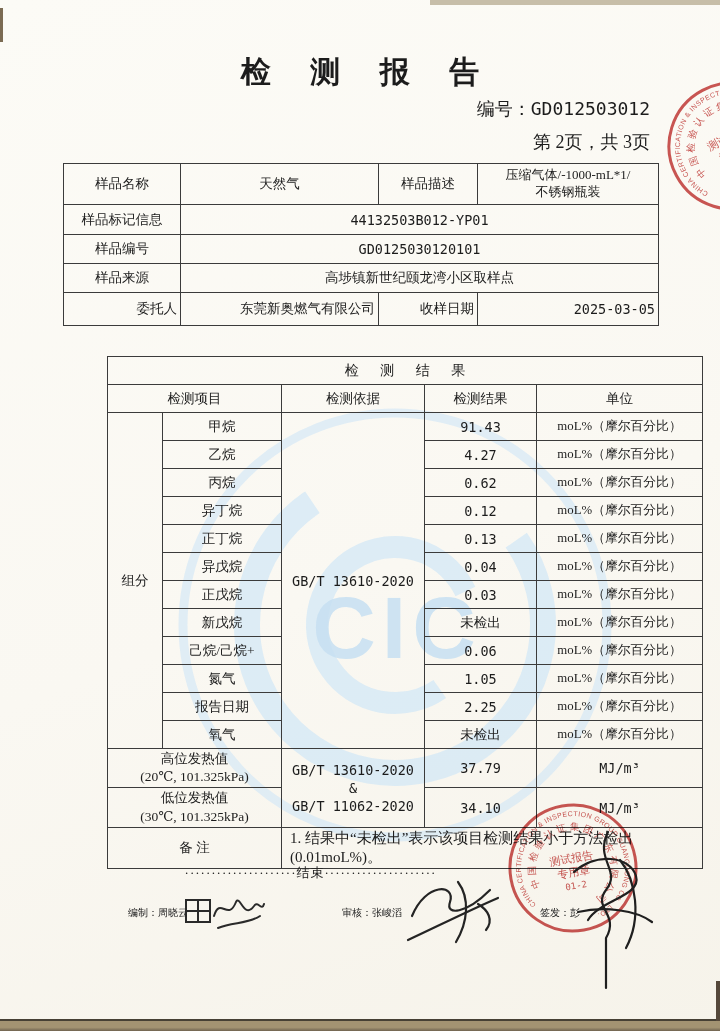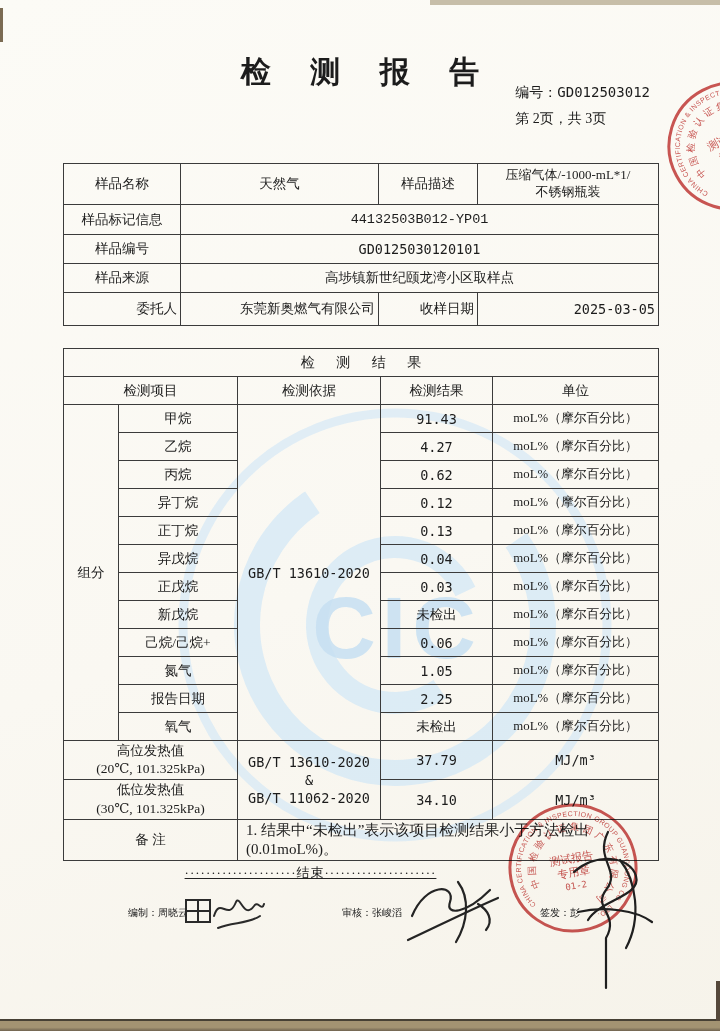--- a/index.html
+++ b/index.html
@@ -20,47 +20,47 @@
     background:linear-gradient(#464034 0 2px,#a39372 2px 70%,#6f6350 100%);}
   .edge-right{position:absolute;right:0;bottom:10px;width:4px;height:40px;background:#55483a;}
 
   .wm{position:absolute;left:165px;top:390px;z-index:1;opacity:.8;}
 
   .title{
     position:absolute;top:52px;left:0;width:720px;text-align:center;z-index:2;
     font-size:30px;font-weight:bold;letter-spacing:16px;text-indent:16px;
   }
   .meta{
-    position:absolute;top:80px;right:70px;z-index:2;
-    font-size:14px;line-height:1.85;
+    position:absolute;top:92px;right:70px;text-align:right;z-index:2;
+    font-size:18px;line-height:1.85;
   }
   .mono{font-family:"DejaVu Sans Mono","Liberation Mono",monospace;}
 
   table{border-collapse:collapse;table-layout:fixed;position:absolute;left:63px;z-index:2;background:transparent;border-radius:14px;}
   td{border:1px solid #3b3b3b;text-align:center;vertical-align:middle;font-size:13.5px;padding:1px 3px;overflow:hidden;}
   .t-info{top:163px;width:595px;}
   .t-info tr:nth-child(1) td{height:38px;}
-  .t-info tr:nth-child(2) td{height:27px;font-family:Liberation Mono, monospace;}
+  .t-info tr:nth-child(2) td{height:27px;}
   .t-info tr:nth-child(3) td{height:26px;}
   .t-info tr:nth-child(4) td{height:26px;font-family:Liberation Mono, monospace;}
   .t-info tr:nth-child(5) td{height:30px;text-align:right;}
   .t-info tr:nth-child(6) td{height:30px;}
-  .t-res{top:348px;width:595px;}
+  .t-res{top:356px;width:595px;margin-left:44px;}
   .band td{height:24px;letter-spacing:9px;text-indent:9px;font-size:14px;}
   .head td{height:26px;}
   .t-res tbody tr td{height:25px;}
   .hv td{height:44px;}
   .remark-row td{height:37px;}
   .pre{white-space:pre-line;line-height:1.35;}
   .left{text-align:left;padding-left:8px;}
   .desc{font-size:13px;line-height:1.3;}
 
   .endline{
     position:absolute;top:864px;left:63px;width:495px;text-align:center;z-index:2;
-    font-size:13px;letter-spacing:1px;color:#222;text-decoration:underline;
+    font-size:13px;letter-spacing:1px;color:#222;
   }
 
   .sig{position:absolute;z-index:4;font-size:10px;white-space:nowrap;}
   .scribble{position:absolute;z-index:5;}
   .stamp{position:absolute;z-index:3;mix-blend-mode:multiply;opacity:.88;}
 </style>
 </head>
 <body>
 
 <div class="stage">

